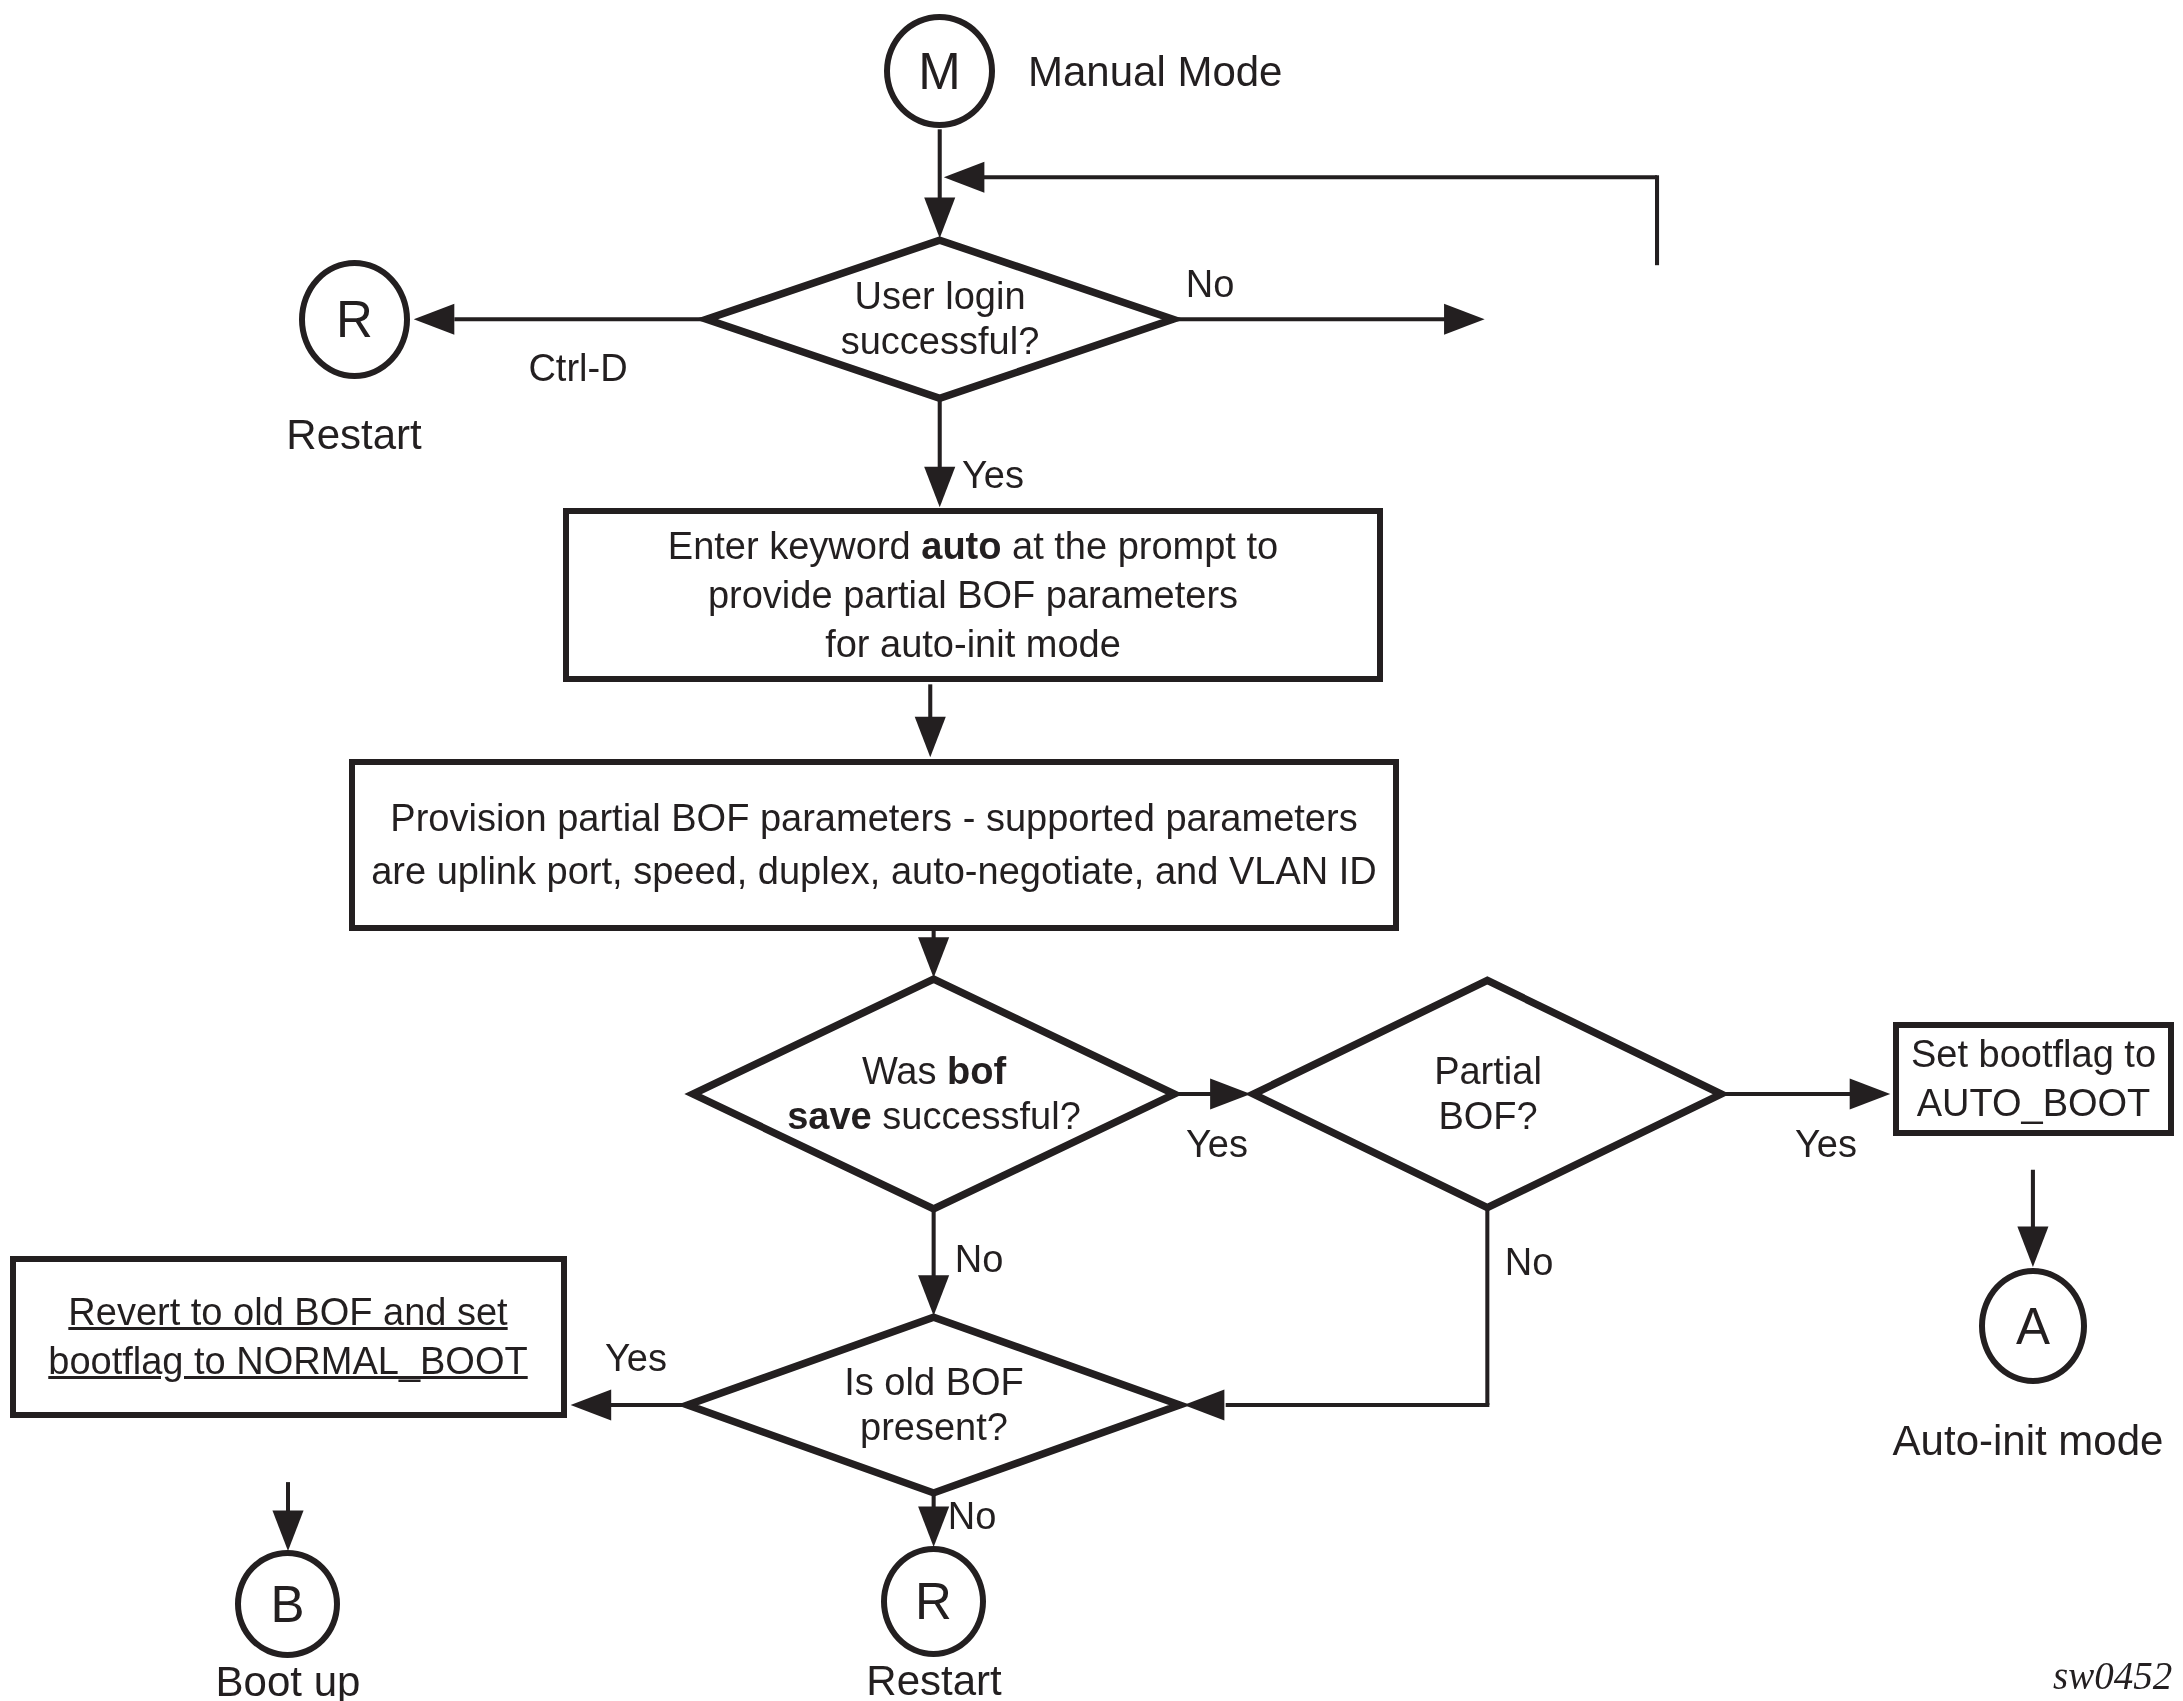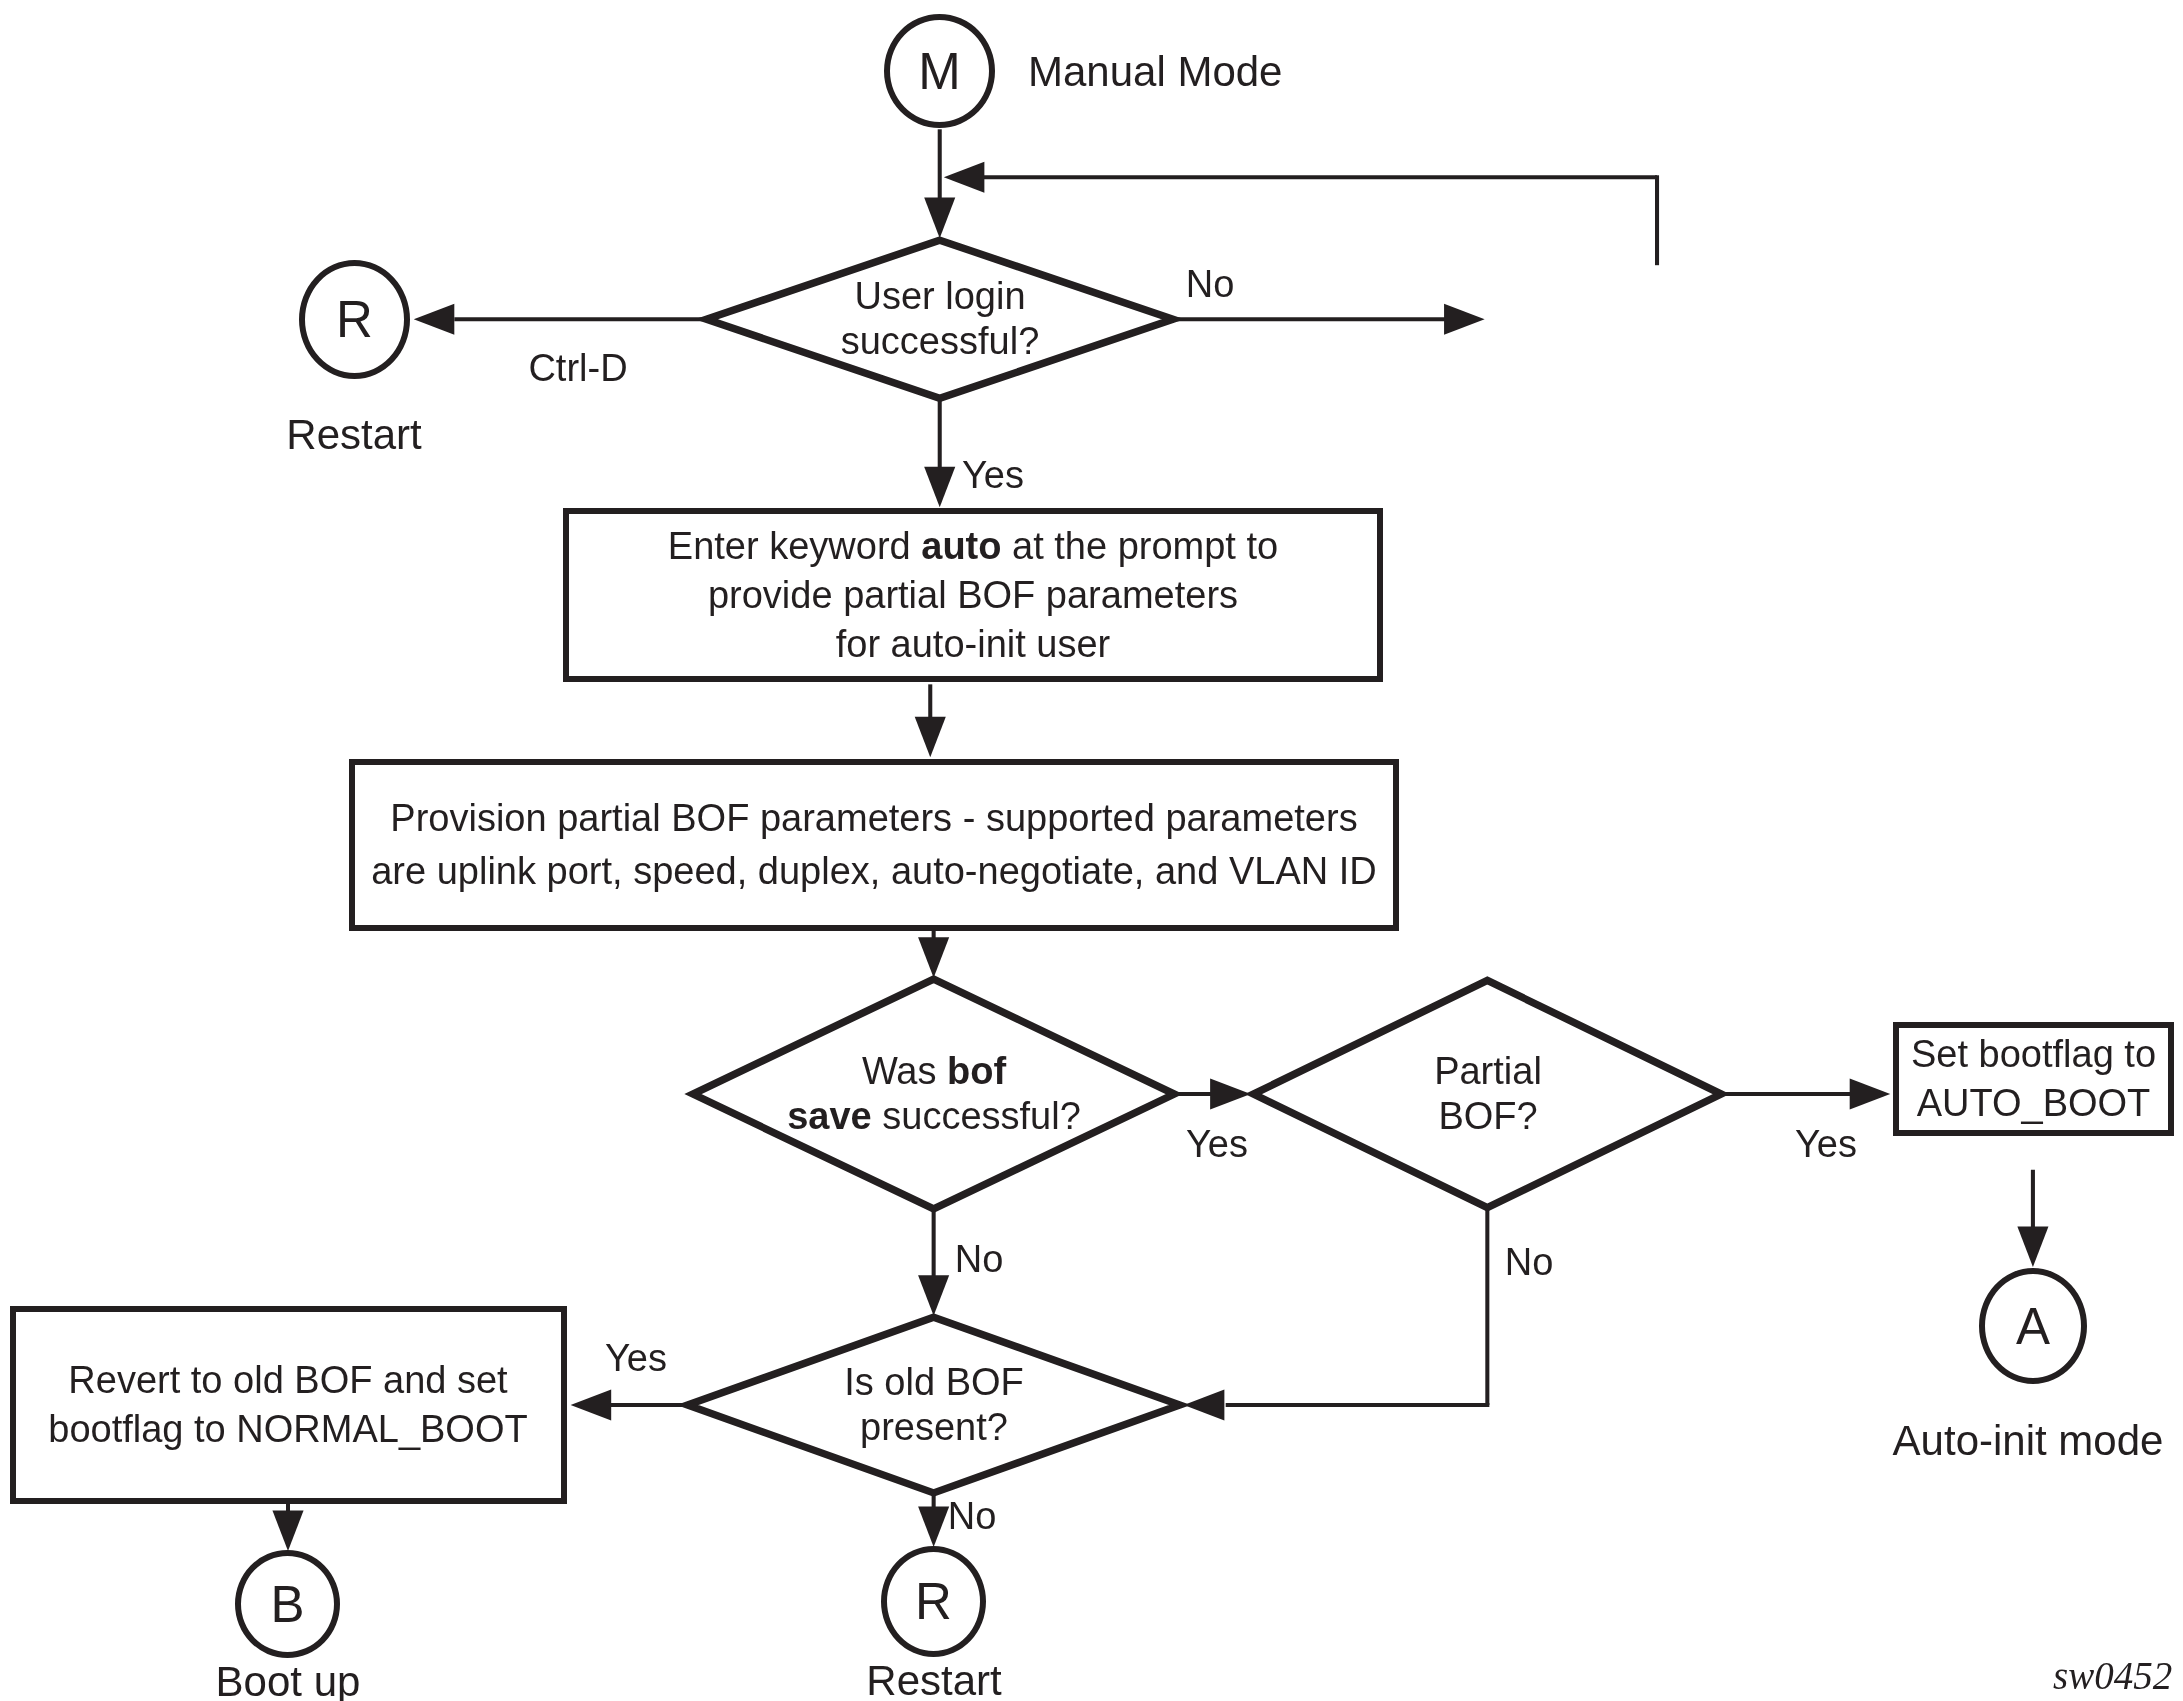--- a/index.html
+++ b/index.html
@@ -132,21 +132,21 @@
   </div>
   <div class="outer-label" style="left:354px; top:434px;">Restart</div>
 
   <div class="edge-label" style="left:1210px; top:284px;">No</div>
   <div class="edge-label" style="left:578px; top:368px;">Ctrl-D</div>
   <div class="edge-label" style="left:993px; top:475px;">Yes</div>
 
   <div class="node process-box" style="left:563px; top:508px; width:820px; height:174px;">
     <div class="line"><span>Enter keyword </span><span class="b">auto</span><span> at the prompt to</span></div>
     <div class="line">provide partial BOF parameters</div>
-    <div class="line">for auto-init user</div>
+    <div class="line">for auto-init mode</div>
   </div>
 
   <div class="node process-box" style="left:349px; top:759px; width:1050px; height:172px;">
     <div class="line" style="line-height:53px;">Provision partial BOF parameters - supported parameters</div>
     <div class="line" style="line-height:53px;">are uplink port, speed, duplex, auto-negotiate, and VLAN ID</div>
   </div>
 
   <div class="decision-text" style="left:934px; top:1094px;">
     <div><span>Was </span><span class="b">bof</span></div>
     <div><span class="b">save</span><span> successful?</span></div>
@@ -173,21 +173,21 @@
   <div class="outer-label" style="left:2028px; top:1440px;">Auto-init mode</div>
 
   <div class="decision-text" style="left:934px; top:1405px;">
     <div>Is old BOF</div>
     <div>present?</div>
   </div>
 
   <div class="edge-label" style="left:636px; top:1358px;">Yes</div>
   <div class="edge-label" style="left:972px; top:1516px;">No</div>
 
-  <div class="node process-box" style="left:9.5px; top:1306px; width:557px; height:198px;">
+  <div class="node process-box" style="left:9.5px; top:1256px; width:557px; height:162px;text-decoration:underline;">
     <div class="line">Revert to old BOF and set</div>
     <div class="line">bootflag to NORMAL_BOOT</div>
   </div>
 
   <div class="node terminal-circle" style="left:235px; top:1550px; width:105px; height:108px;">
     <span class="circle-letter">B</span>
   </div>
   <div class="outer-label" style="left:288px; top:1681px;">Boot up</div>
 
   <div class="node terminal-circle" style="left:881px; top:1546px; width:105px; height:111px;">

